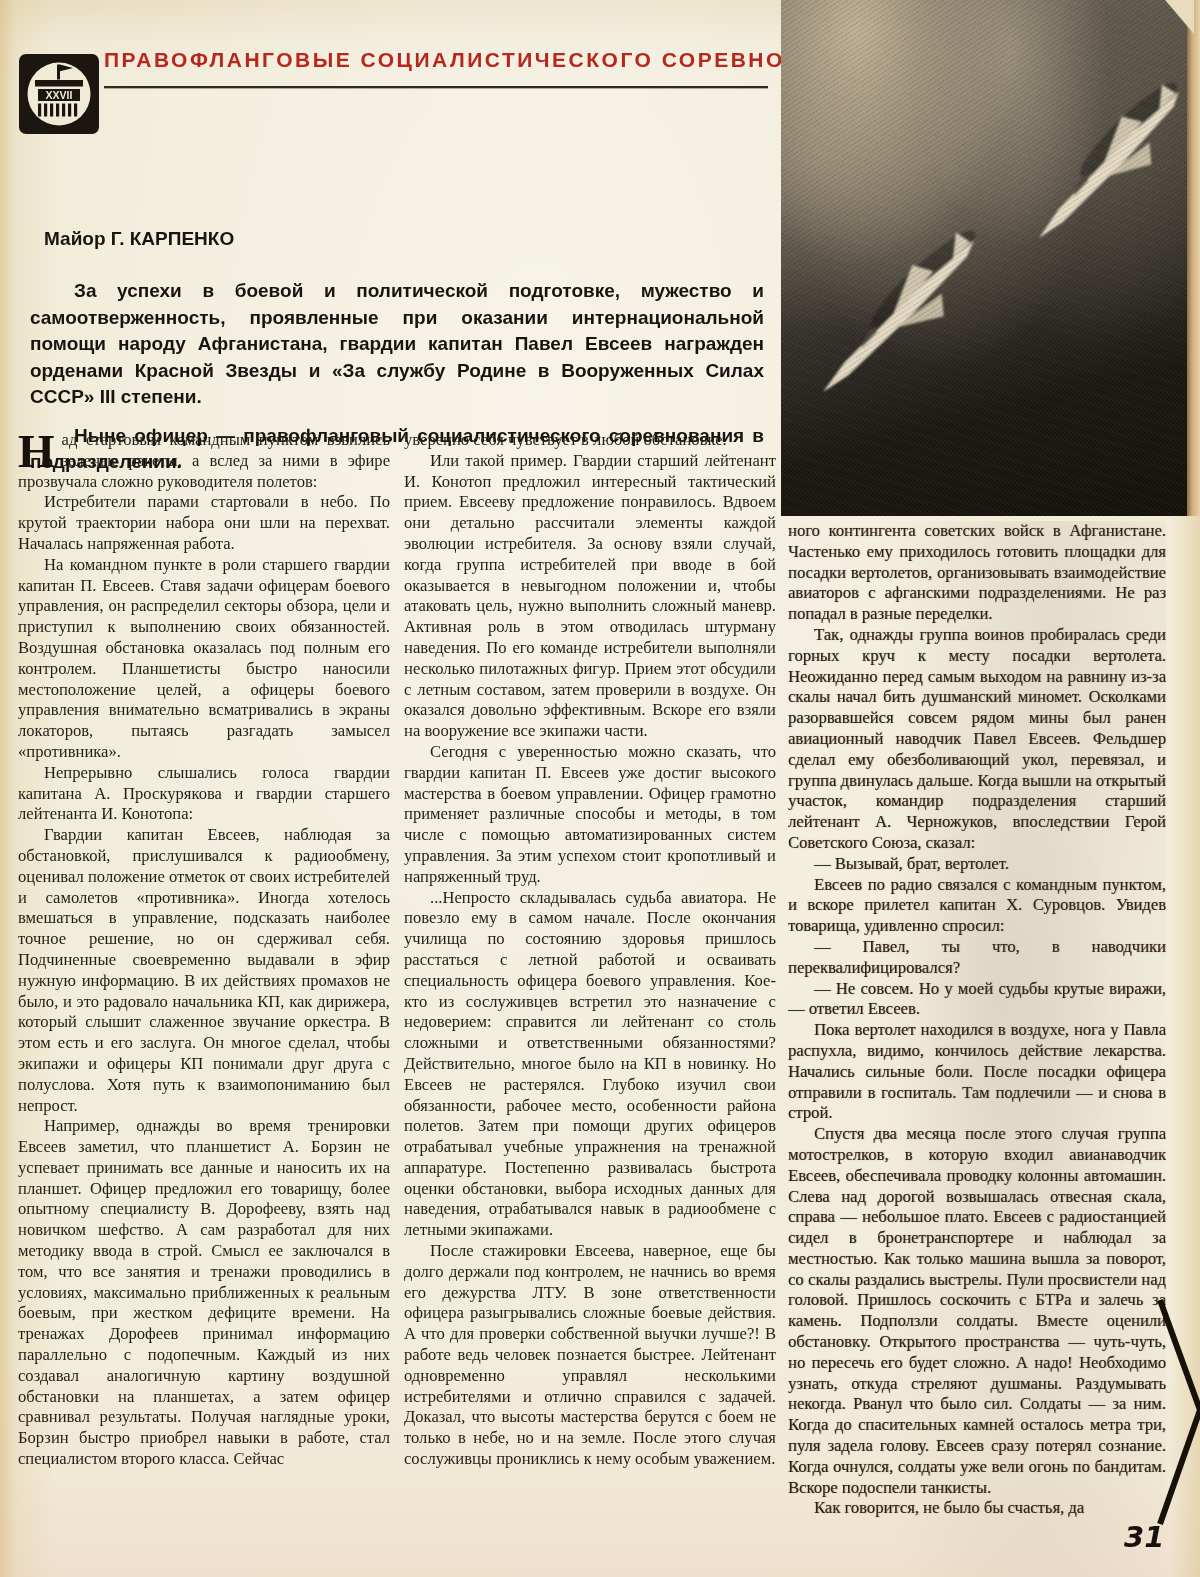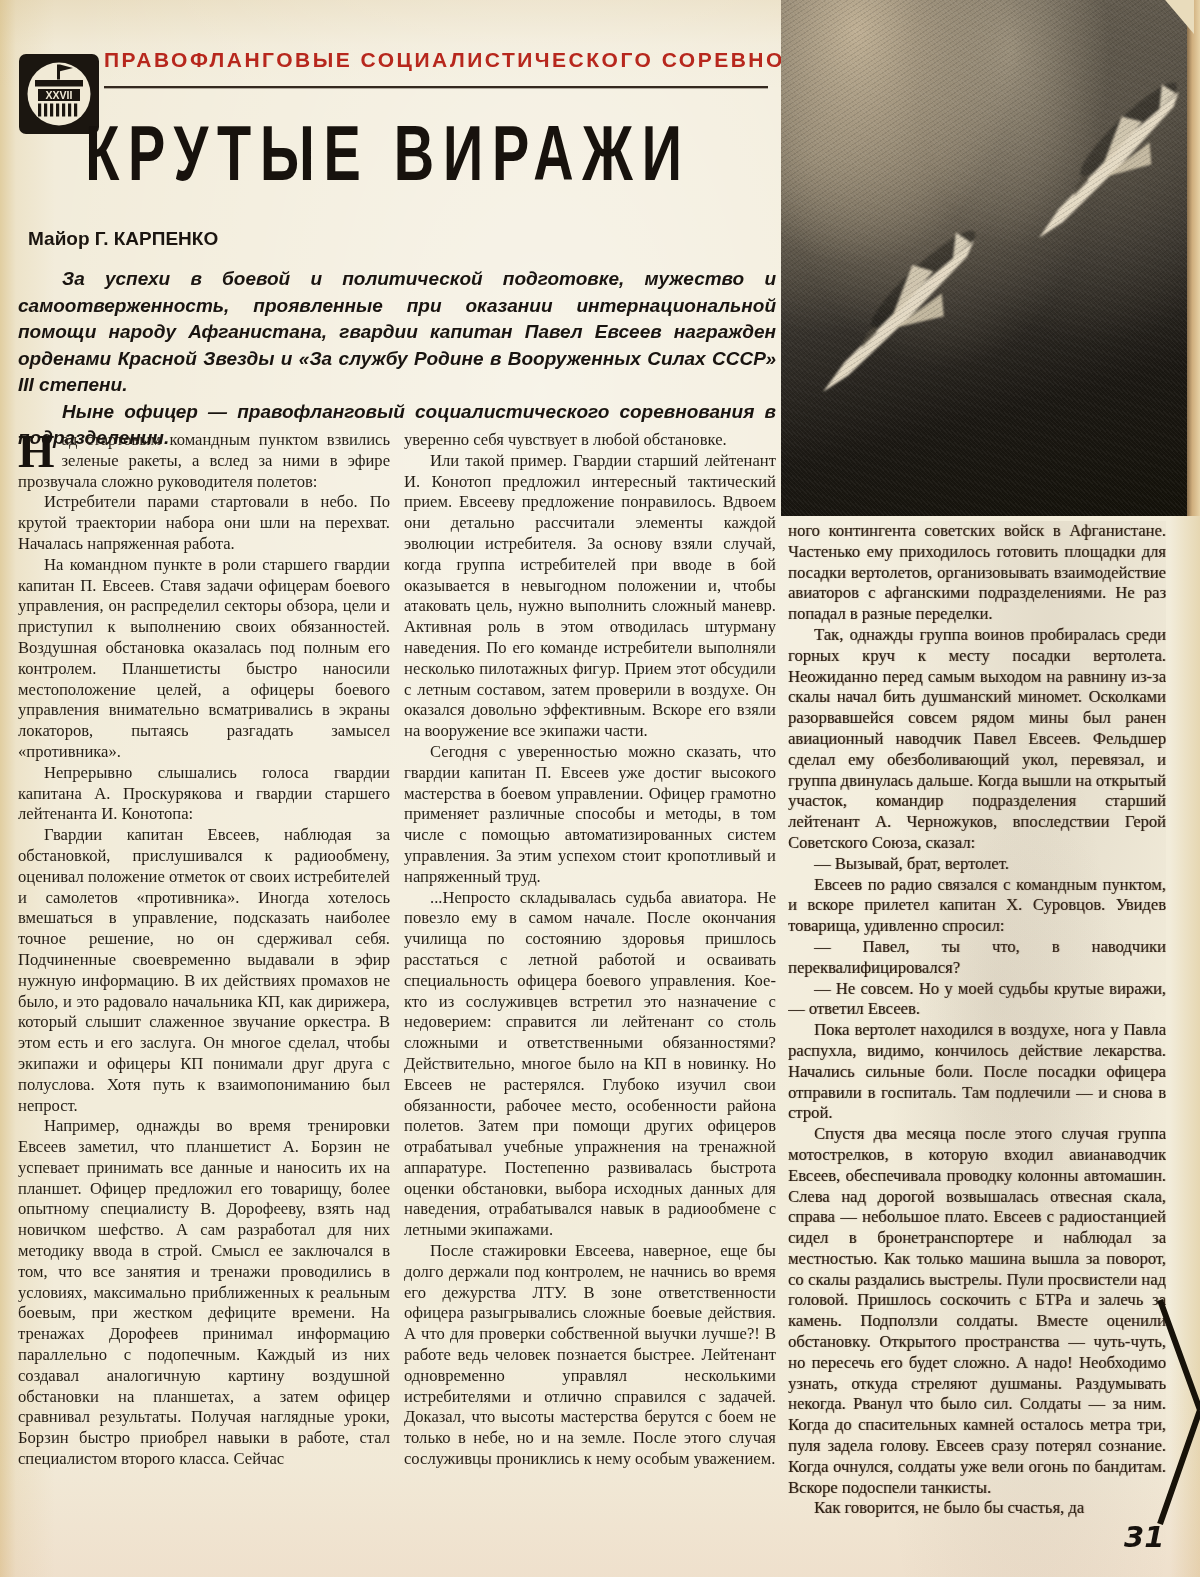--- a/index.html
+++ b/index.html
@@ -18,26 +18,26 @@
   .kicker{position:absolute;left:104px;top:48px;width:670px;
     font-family:"Liberation Sans",sans-serif;font-weight:800;font-size:21px;
     letter-spacing:2.5px;color:#b7271d;white-space:nowrap;}
   .kicker-rule{position:absolute;left:104px;top:86px;width:664px;height:0;
     border-top:2px solid #34291f;border-bottom:1px solid rgba(52,41,31,0.35);}
   
   .title{position:absolute;left:0;top:112px;width:775px;margin:0;text-align:center;
     font-family:"Liberation Sans",sans-serif;font-weight:800;color:#17120d;}
   .title span{display:inline-block;font-size:57px;letter-spacing:9px;
     transform:scale(0.98,1.38);transform-origin:50% 20%;}
-  .byline{position:absolute;left:28px;top:228px;
+  .byline{position:absolute;left:44px;top:228px;
     font-family:"Liberation Sans",sans-serif;font-weight:700;font-size:19px;color:#1b1510;text-align:right;}
   .lead{position:absolute;left:18px;top:266px;width:758px;
     font-family:"Liberation Sans",sans-serif;font-weight:700;font-size:19px;
     line-height:26.5px;text-align:justify;color:#191410;}
-  .lead p{margin:0;text-indent:44px;font-style:italic;}
+  .lead p{margin:12px;text-indent:44px;}
   
   .col{position:absolute;font-size:16.6px;line-height:20.8px;text-align:justify;
     color:#241d15;overflow:hidden;}
   .col p{margin:0;text-indent:26px;}
   .col p.noindent{text-indent:0;}
   .col1{left:18px;top:430px;width:372px;height:1140px;}
   .col2{left:404px;top:430px;width:372px;height:1147px;}
   .col3{left:788px;top:521px;width:378px;height:1056px;color:#2d2115;
     text-shadow:0.7px 0.4px 0.9px rgba(84,56,40,0.55);}
   .col3::before{content:"";position:absolute;inset:0;pointer-events:none;
@@ -92,21 +92,20 @@
           <rect x="38" y="51.5" width="3.2" height="13"></rect>
         <rect x="44" y="51.5" width="3.2" height="13"></rect>
           <rect x="50" y="51.5" width="3.2" height="13"></rect>
         <rect x="56" y="51.5" width="3.2" height="13"></rect>
       </g>
     </svg>
   </div>
   <div class="kicker">ПРАВОФЛАНГОВЫЕ СОЦИАЛИСТИЧЕСКОГО СОРЕВНОВАНИЯ</div>
   <div class="kicker-rule"></div>
 
-  <h1 class="title"><span>КРУТЫЕ ВИРАЖИ</span></h1>
   <div class="byline">Майор Г. КАРПЕНКО</div>
   <div class="lead">
     <p>За успехи в боевой и политической подготовке, мужество и самоотверженность, проявленные при оказании интернациональной помощи народу Афганистана, гвардии капитан Павел Евсеев награжден орденами Красной Звезды и «За службу Родине в Вооруженных Силах СССР» III степени.</p>
     <p>Ныне офицер — правофланговый социалистического соревнования в подразделении.</p>
   </div>
 
   <div class="col col1">
     <p class="noindent"><span class="dropcap">Н</span><span>ад стартовым командным пунктом взвились зеленые ракеты, а вслед за ними в эфире прозвучала сложно руководителя полетов:</span></p>
     <p>Истребители парами стартовали в небо. По крутой траектории набора они шли на перехват. Началась напряженная работа.</p>
     <p>На командном пункте в роли старшего гвардии капитан П. Евсеев. Ставя задачи офицерам боевого управления, он распределил секторы обзора, цели и приступил к выполнению своих обязанностей. Воздушная обстановка оказалась под полным его контролем. Планшетисты быстро наносили местоположение целей, а офицеры боевого управления внимательно всматривались в экраны локаторов, пытаясь разгадать замысел «противника».</p>

